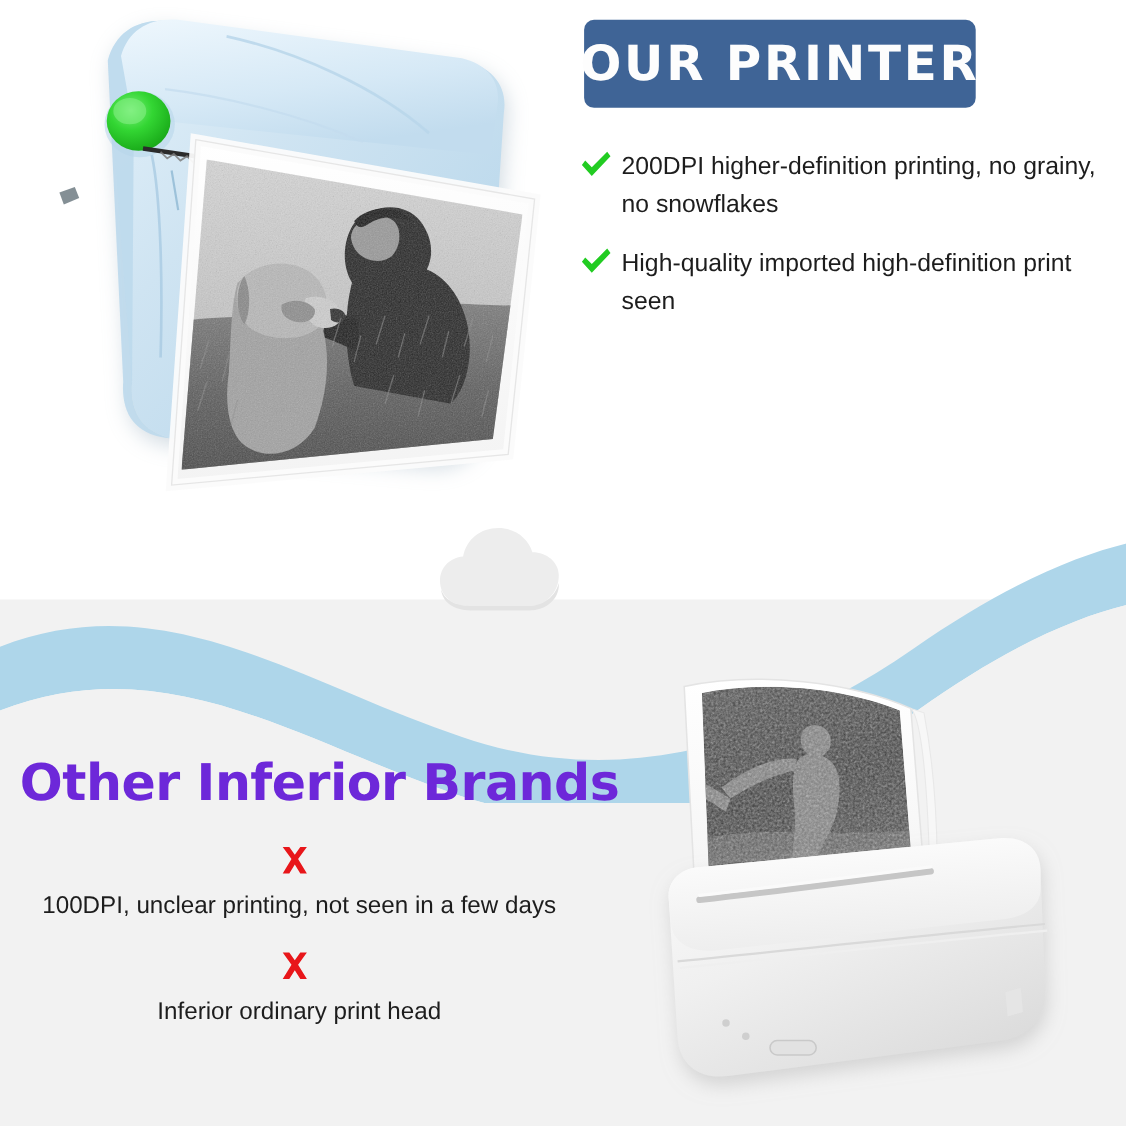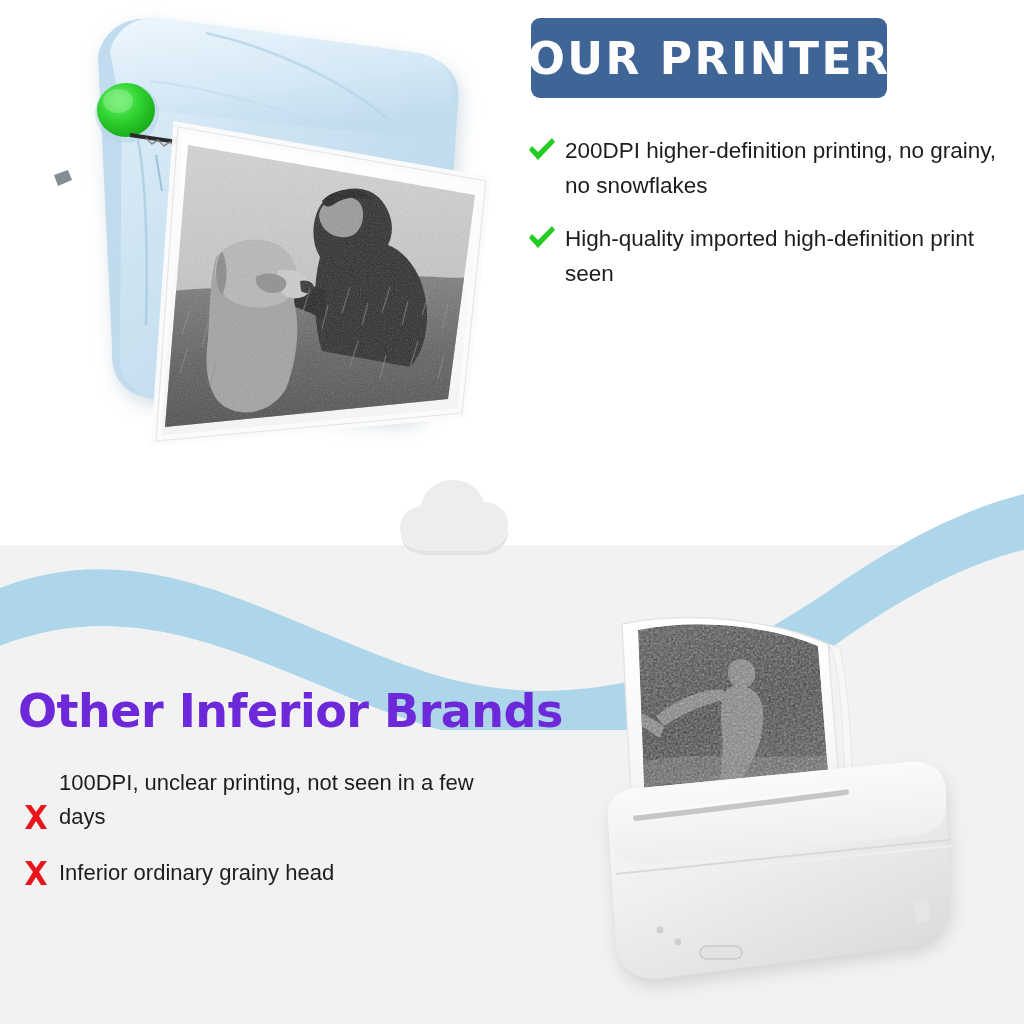--- a/index.html
+++ b/index.html
@@ -43,21 +43,21 @@
   
   .heading-inferior{
     position:absolute;left:18px;top:684px;
     font-family:"DejaVu Sans", sans-serif;
     font-weight:bold;font-size:46px;letter-spacing:-0.5px;color:#6d28d9;
     white-space:nowrap;
   }
 
   
   .cons{position:absolute;left:22px;top:766px;width:500px;}
-  .con-item{display:flex;align-items:flex-end;margin-bottom:22px;}
+  .con-item{display:flex;align-items:center;margin-bottom:22px;flex-direction:column;}
   .cross{width:37px;flex:0 0 37px;padding-top:3px;}
   .con-text{
     font-size:22px;line-height:34px;color:#1d1d1d;
     font-family:"Liberation Sans", sans-serif;
   }
 
   
   .cloud{position:absolute;left:392px;top:473px;width:146px;height:85px;}
 
   
@@ -244,21 +244,21 @@
         </svg>
       </span>
       <span class="con-text">100DPI, unclear printing, not seen in a few days</span>
     </div>
     <div class="con-item">
       <span class="cross">
         <svg width="28" height="26" viewBox="0 0 28 26">
           <path d="M3,1 L9,1 L14,8 L19,1 L25,1 L17,12 L25,25 L19,25 L14,17 L9,25 L3,25 L11,12 Z" fill="#e8161a"></path>
         </svg>
       </span>
-      <span class="con-text">Inferior ordinary grainy head</span>
+      <span class="con-text">Inferior ordinary print head</span>
     </div>
   </div>
 
   <svg class="printer-white" viewBox="0 0 430 400">
     <defs>
       <linearGradient id="wBody" x1="0" y1="0" x2="0.7" y2="1">
         <stop offset="0%" stop-color="#fbfbfb"></stop>
         <stop offset="45%" stop-color="#f0f0f0"></stop>
         <stop offset="100%" stop-color="#dcdcdc"></stop>
       </linearGradient>

